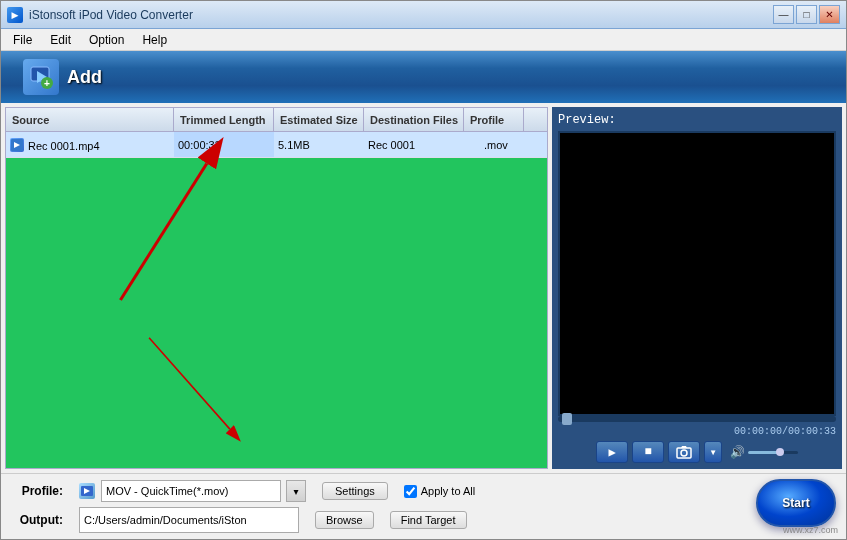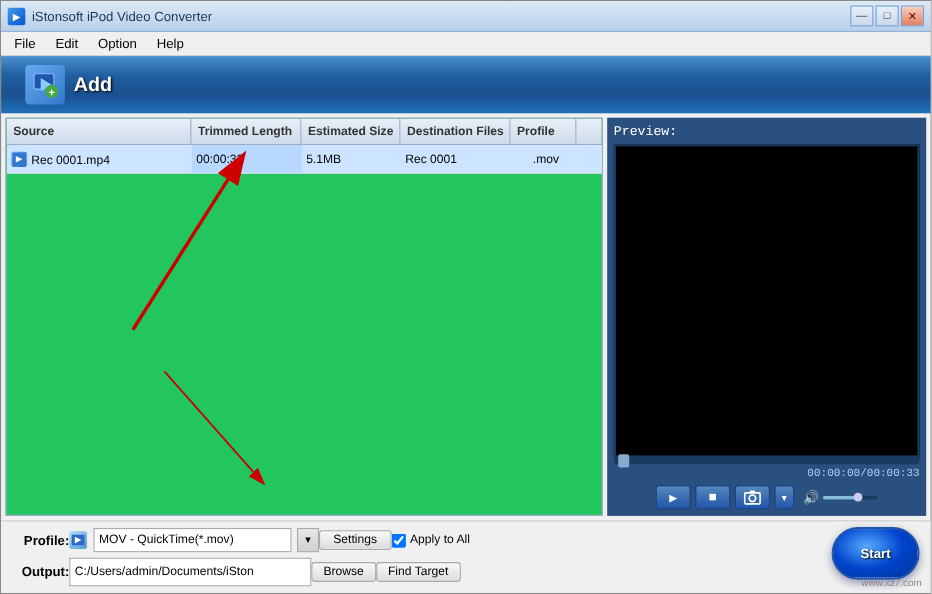--- a/index.html
+++ b/index.html
@@ -291,21 +291,21 @@
       border-top: 1px solid #ccc;
       padding: 6px 10px;
       flex-shrink: 0;
       display: flex;
       flex-direction: column;
       gap: 5px;
     }
     .bottom-row {
       display: flex;
       align-items: center;
-      gap: 0;
+      gap: 16px;
     }
     .bottom-label {
       font-weight: bold;
       font-size: 12px;
       color: #000;
       width: 52px;
       text-align: right;
     }
     .profile-select-wrap {
       display: flex;

